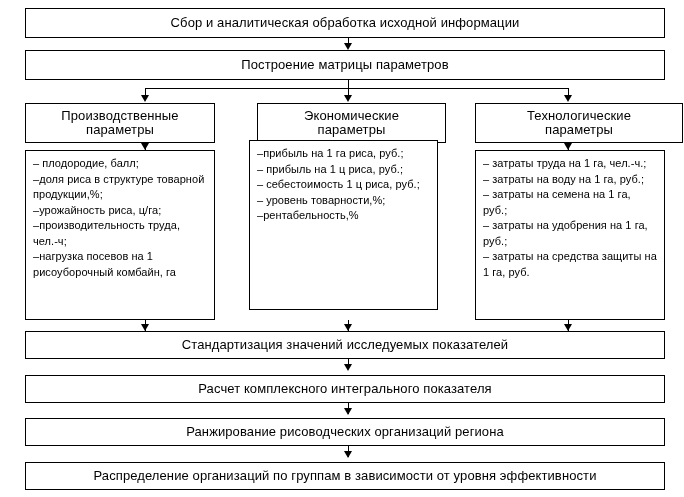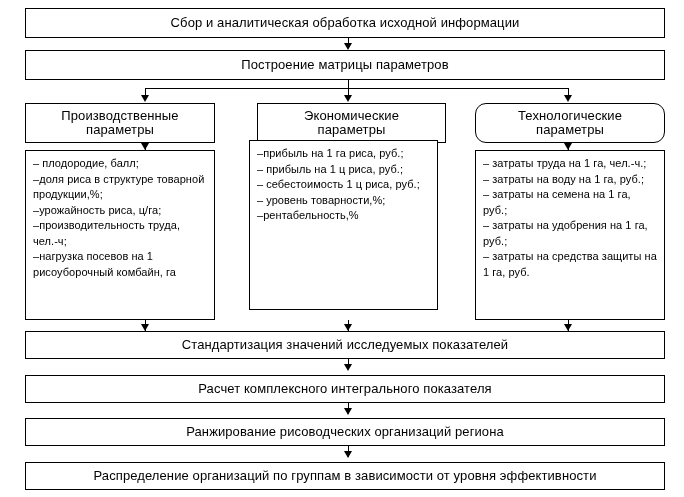--- a/index.html
+++ b/index.html
@@ -93,21 +93,21 @@
   <div class="arrowhead" style="left:564px; top:95px;"></div>
 
   <div class="box center" style="left:25px; top:103px; width:190px; height:40px;">
     <span class="box-text">Производственные
 параметры</span>
   </div>
   <div class="box center" style="left:249px; top:103px; width:189px; height:40px;margin-left:8px;">
     <span class="box-text">Экономические
 параметры</span>
   </div>
-  <div class="box center" style="left:475px; top:103px; width:190px; height:40px;border-radius:11px;">
+  <div class="box center" style="left:475px; top:103px; width:208px; height:40px;">
     <span class="box-text">Технологические
 параметры</span>
   </div>
 
   <div class="vline" style="left:145px; top:143px; height:7px;"></div>
   <div class="arrowhead" style="left:141px; top:143px;"></div>
 
   <div class="vline" style="left:348px; top:143px; height:7px;"></div>
   <div class="arrowhead" style="left:344px; top:143px;"></div>
 

